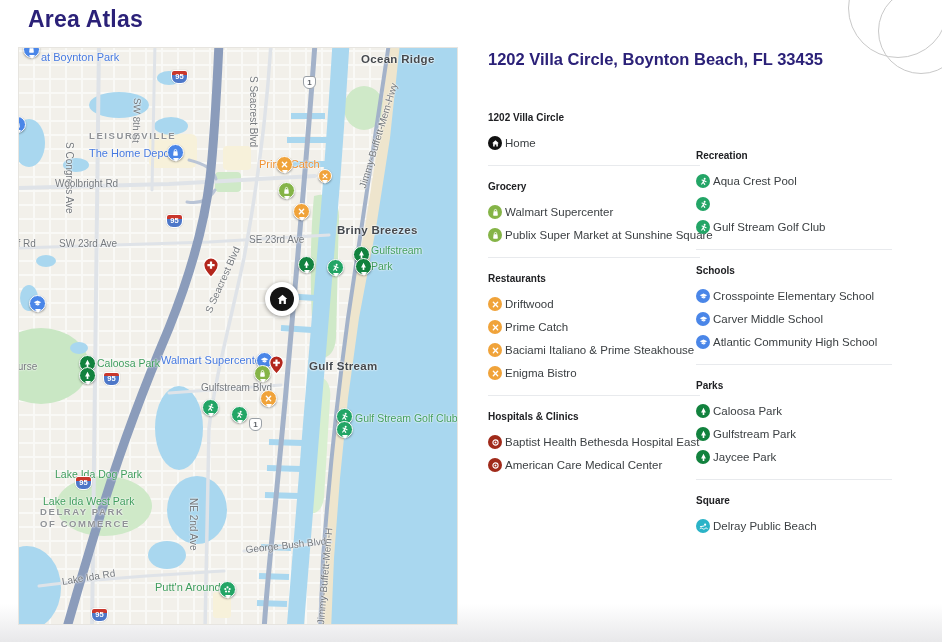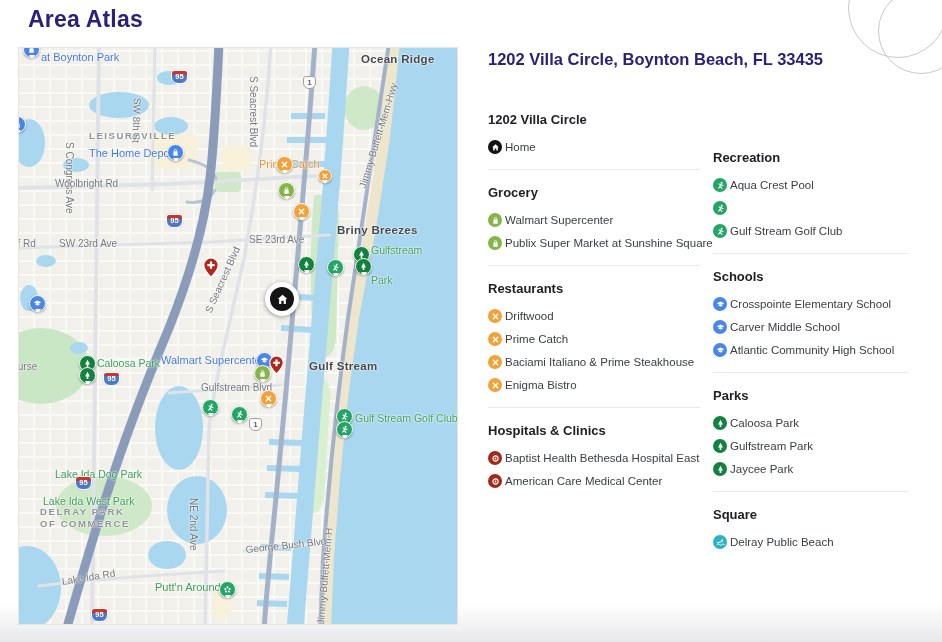--- a/index.html
+++ b/index.html
@@ -19,22 +19,22 @@
   .bottom-fade { position: absolute; left: 0; top: 604px; width: 942px; height: 38px;
     background: linear-gradient(#ffffff, #e8e8ea); }
 
   
   .detail-heading {
     position: absolute; left: 488px; top: 50px;
     font-size: 16.5px; font-weight: 800; color: #2b2178;
   }
   .panel-col { position: absolute; }
   .col1 { left: 488px; top: 110px; width: 212px; }
-  .col2 { left: 713px; top: 148px; width: 196px; }
-  .sec h3 { font-size: 13px; font-weight: 700; color: #202124; margin: 2px 0 13px; }
+  .col2 { left: 696px; top: 148px; width: 196px; }
+  .sec h3 { font-size: 10px; font-weight: 700; color: #202124; margin: 2px 0 13px; }
   .row { display: flex; align-items: center; gap: 3px; margin: 9px 0; font-size: 11.5px; color: #3c4043; white-space: nowrap; }
   .panel-col hr { border: none; border-top: 1px solid #e8eaed; margin: 15px 0; }
   .ic { width: 14px; height: 14px; border-radius: 50%; flex: none;
         display: flex; align-items: center; justify-content: center; }
   .ic-home  { background: #111111; }
   .ic-lime  { background: #85b447; }
   .ic-orange{ background: #f0a33a; }
   .ic-red   { background: #a02a1a; }
   .ic-green { background: #23a566; }
   .ic-blue  { background: #4a86e8; }
@@ -179,21 +179,21 @@
   <div class="ml ml-district" style="left:46px;top:82px">LEISUREVILLE</div>
   <div class="ml ml-district" style="left:-3px;top:458px">DELRAY PARK</div>
   <div class="ml ml-district" style="left:-3px;top:470px">OF COMMERCE</div>
 
   <div class="ml ml-blue" style="left:22px;top:3px">at Boynton Park</div>
   <div class="ml ml-blue" style="left:70px;top:99px">The Home Depot</div>
   <div class="ml ml-orange" style="left:240px;top:110px">Prime Catch</div>
   <div class="ml ml-blue" style="left:142px;top:306px">Walmart Supercenter</div>
   <div class="ml ml-green" style="left:78px;top:309px">Caloosa Park</div>
   <div class="ml ml-green" style="left:352px;top:196px">Gulfstream</div>
-  <div class="ml ml-green" style="left:352px;top:226px">Park</div>
+  <div class="ml ml-green" style="left:352px;top:212px">Park</div>
   <div class="ml ml-green" style="left:336px;top:364px">Gulf Stream Golf Club</div>
   <div class="ml ml-green" style="left:36px;top:420px">Lake Ida Dog Park</div>
   <div class="ml ml-green" style="left:24px;top:447px">Lake Ida West Park</div>
   <div class="ml ml-green" style="left:136px;top:533px;font-size:11px">Putt'n Around</div>
   <div class="ml" style="left:-14px;top:313px">Course</div>
 
   <div class="ml rot" style="left:56px;top:94px;transform:rotate(90deg)">S Congress Ave</div>
   <div class="ml rot" style="left:124px;top:50px;transform:rotate(92deg)">SW 8th St</div>
   <div class="ml" style="left:36px;top:130px">Woolbright Rd</div>
   <div class="ml" style="left:40px;top:190px">SW 23rd Ave</div>

